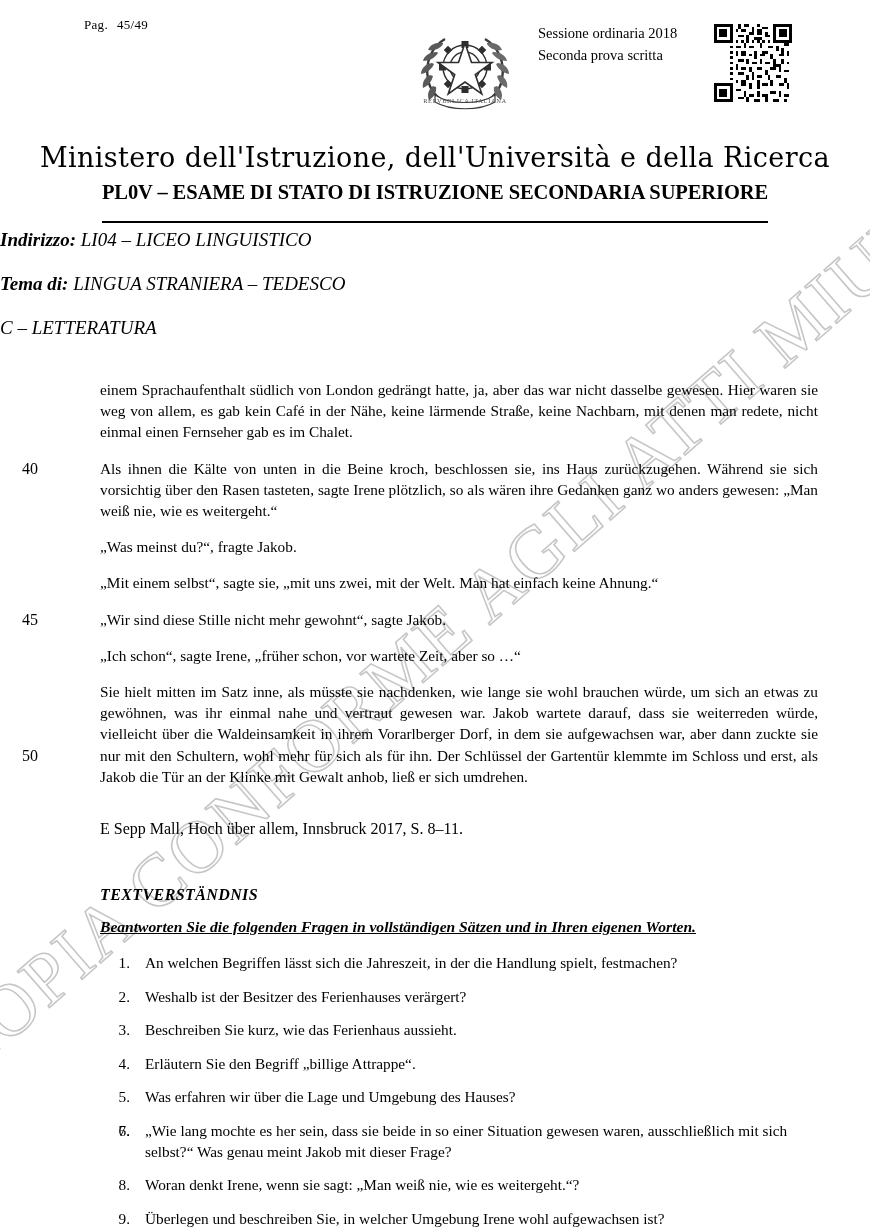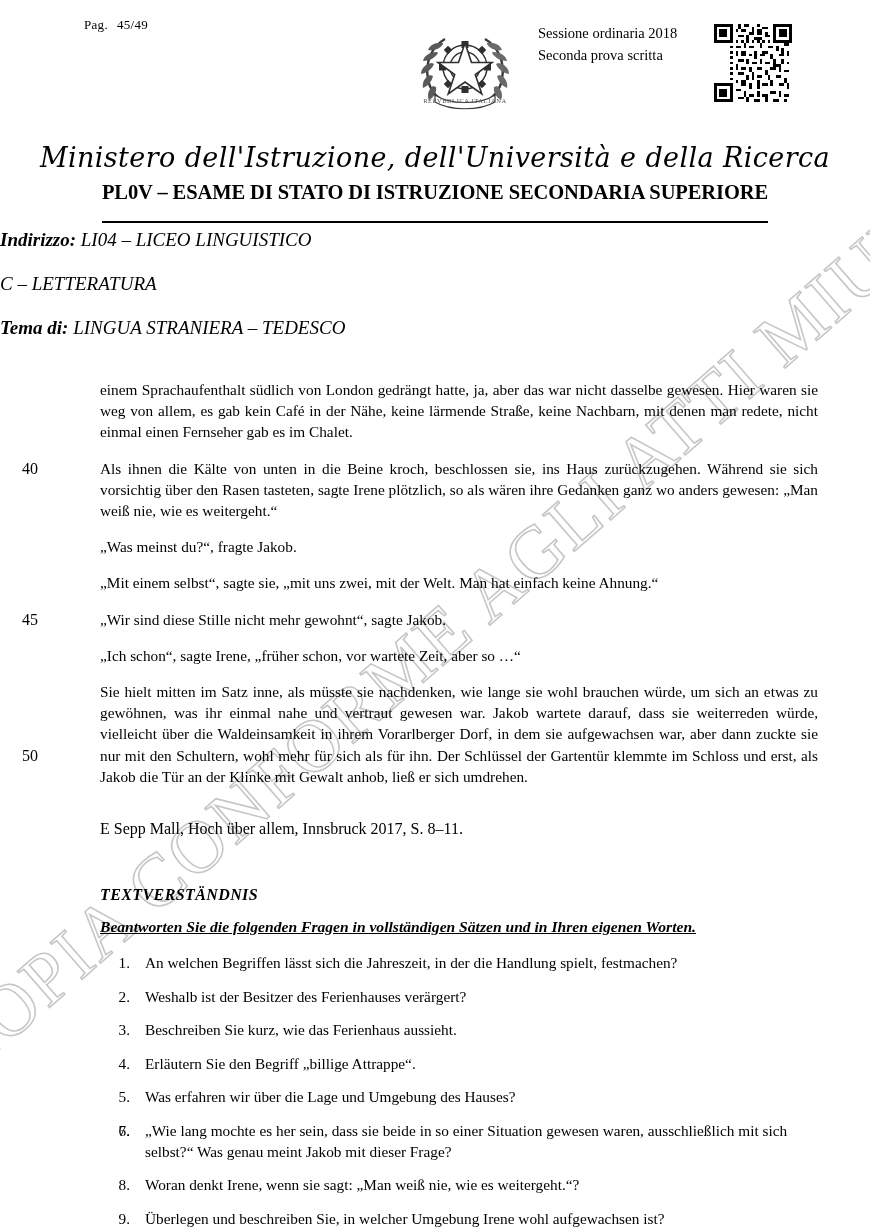--- a/index.html
+++ b/index.html
@@ -84,21 +84,20 @@
     top: 24px;
     width: 78px;
     height: 78px;
   }
   .qr svg { display: block; width: 100%; height: 100%; }
 
   
   .ministry {
     text-align: center;
     font-family: "DejaVu Serif", "Liberation Serif", serif;
-    font-style: italic;
     font-size: 27px;
     letter-spacing: 0.4px;
     margin-top: 22px;
     position: relative;
     z-index: 10;
   }
   .exam-title {
     text-align: center;
     font-weight: bold;
     font-size: 20.5px;
@@ -384,26 +383,26 @@
 
   <div class="exam-title">
     <span>PL0V – ESAME DI STATO DI ISTRUZIONE SECONDARIA SUPERIORE</span>
   </div>
 
   <div class="meta-line">
     <span class="lead">Indirizzo:</span>
     <span>LI04 – LICEO LINGUISTICO</span>
   </div>
 
-  <div class="meta-line third">C – LETTERATURA</div>
-
   <div class="meta-line second">
     <span class="lead">Tema di:</span>
     <span>LINGUA STRANIERA – TEDESCO</span>
   </div>
+
+  <div class="meta-line third">C – LETTERATURA</div>
 
   <div class="content">
     <p class="para">einem Sprachaufenthalt südlich von London gedrängt hatte, ja, aber das war nicht dasselbe gewesen. Hier waren sie weg von allem, es gab kein Café in der Nähe, keine lärmende Straße, keine Nachbarn, mit denen man redete, nicht einmal einen Fernseher gab es im Chalet.</p>
 
     <p class="para">
       <span class="linenum ln-row1">40</span>
       <span>Als ihnen die Kälte von unten in die Beine kroch, beschlossen sie, ins Haus zurückzugehen. Während sie sich vorsichtig über den Rasen tasteten, sagte Irene plötzlich, so als wären ihre Gedanken ganz wo anders gewesen: „Man weiß nie, wie es weitergeht.“</span>
     </p>
 
     <p class="para">„Was meinst du?“, fragte Jakob.</p>

